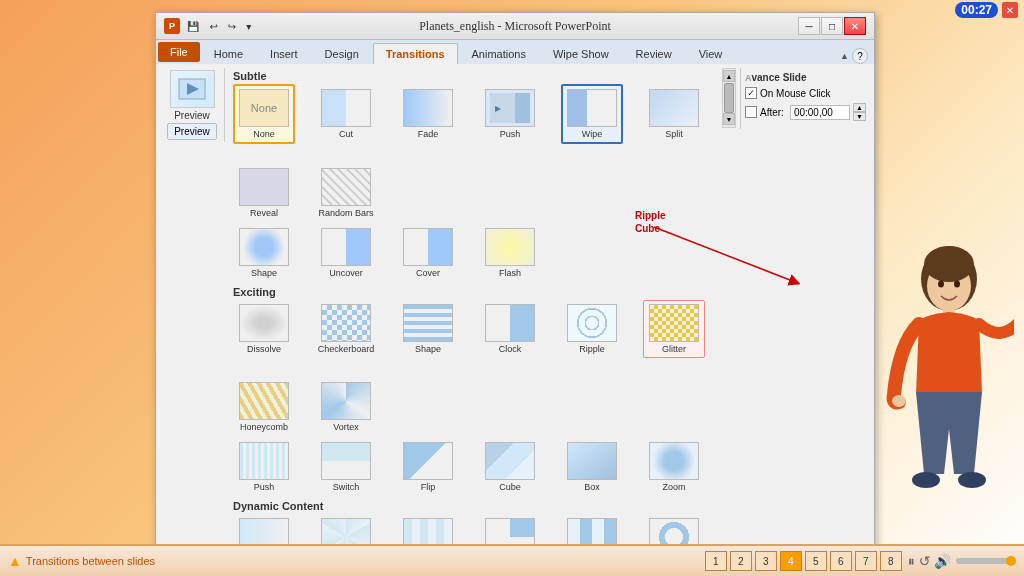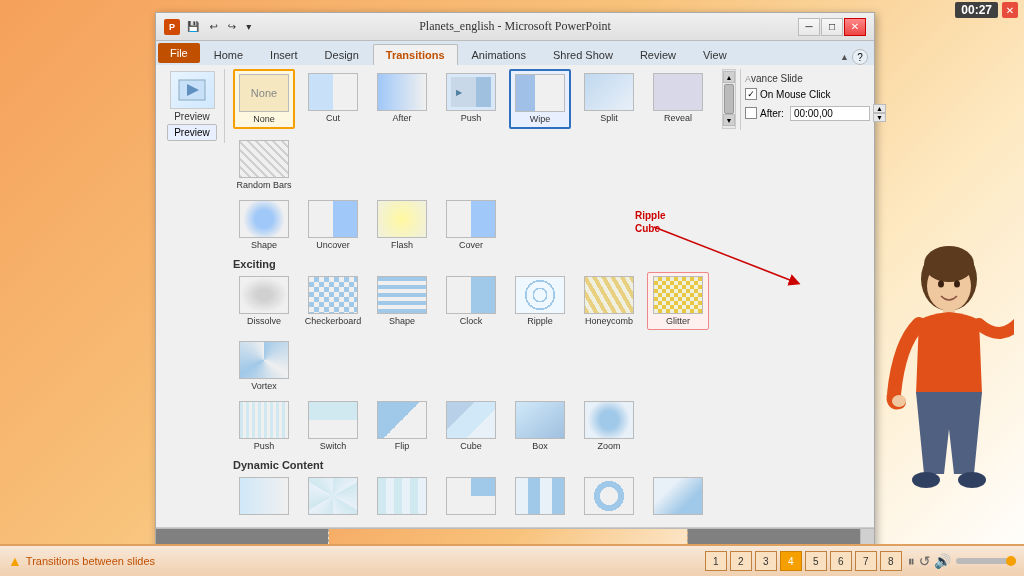--- a/index.html
+++ b/index.html
@@ -19,23 +19,23 @@
       top: 0;
       right: 0;
       display: flex;
       align-items: center;
       gap: 4px;
       background: transparent;
       padding: 2px 6px;
       z-index: 100;
     }
     .timer-display {
-      background: #404040;
+      background: #1d4ed8;
       color: white;
-      border-radius: 2px;
+      border-radius: 8px;
       padding: 1px 6px;
       font-size: 12px;
       font-weight: bold;
     }
     .close-btn-top {
       background: #e74c3c;
       border: none;
       color: white;
       width: 16px;
       height: 16px;
@@ -219,23 +219,24 @@
       position: relative;
     }
     .group-label {
       font-size: 11px;
       font-weight: 600;
       color: #333;
       padding: 2px 0;
     }
     .trans-row {
       display: flex;
-      gap: 7px;
+      gap: 20px;
       flex-wrap: wrap;
       margin-bottom: 2px;
+      align-items: center;
     }
     .trans-item {
       display: flex;
       flex-direction: column;
       align-items: center;
       width: 62px;
       cursor: pointer;
       padding: 3px 2px;
       border: 1px solid transparent;
       border-radius: 2px;
@@ -293,21 +294,21 @@
 
     
     .advance-panel {
       width: 130px;
       padding: 4px;
       border-left: 1px solid #ccc;
       font-size: 10px;
     }
     .advance-title {
       font-size: 10px;
-      font-weight: 400;
+      font-weight: 700;
       color: #333;
       margin-bottom: 4px;
     }
     .advance-row {
       display: flex;
       align-items: center;
       gap: 3px;
       margin-bottom: 4px;
     }
     .checkbox-custom {
@@ -319,21 +320,21 @@
       align-items: center;
       justify-content: center;
       font-size: 9px;
       flex-shrink: 0;
     }
     .time-input {
       border: 1px solid #bbb;
       background: white;
       padding: 1px 3px;
       font-size: 10px;
-      width: 80px;
+      width: 60px;
     }
 
     
     .main-area {
       display: flex;
       flex: 1;
       overflow: hidden;
     }
 
     
@@ -496,21 +497,21 @@
   </div>
 
   <div class="ribbon">
     <div class="ribbon-tabs">
       <div class="tab file-tab">File</div>
       <div class="tab">Home</div>
       <div class="tab">Insert</div>
       <div class="tab">Design</div>
       <div class="tab active">Transitions</div>
       <div class="tab">Animations</div>
-      <div class="tab">Shred Show</div>
+      <div class="tab">Wipe Show</div>
       <div class="tab">Review</div>
       <div class="tab">View</div>
       <div class="ribbon-help">
         <span style="font-size:9px; color:#555;">▲</span>
         <div class="help-btn">?</div>
       </div>
     </div>
 
     <div class="transitions-panel">
 
@@ -520,35 +521,36 @@
             <rect x="2" y="2" width="26" height="20" fill="#c8e0f8" stroke="#8ab" stroke-width="1"></rect>
             <polygon points="10,6 10,18 22,12" fill="#6090c0"></polygon>
           </svg>
         </div>
         <span class="preview-label">Preview</span>
         <button style="font-size:10px;padding:2px 6px;margin-top:2px;background:#e8f0ff;border:1px solid #bbb;cursor:pointer;border-radius:2px;">Preview</button>
       </div>
 
       <div class="transitions-grid-container">
 
+        <div class="group-label">Subtle</div>
         <div class="trans-row">
 
           <div class="trans-item selected">
             <div class="trans-icon ti-none" style="font-size:11px; color:#888;">None</div>
             <span class="trans-name">None</span>
           </div>
 
           <div class="trans-item">
             <div class="trans-icon ti-cut"></div>
             <span class="trans-name">Cut</span>
           </div>
 
           <div class="trans-item">
             <div class="trans-icon ti-fade"></div>
-            <span class="trans-name">After</span>
+            <span class="trans-name">Fade</span>
           </div>
 
           <div class="trans-item">
             <div class="trans-icon ti-push">
               <svg width="40" height="30">
                 <rect x="0" y="0" width="40" height="30" fill="#c8d8e8"></rect>
                 <rect x="25" y="0" width="15" height="30" fill="#a0c0e0"></rect>
                 <text x="5" y="18" font-size="8" fill="#5080a0">▶</text>
               </svg>
             </div>
@@ -581,28 +583,28 @@
             <div class="trans-icon ti-shape"></div>
             <span class="trans-name">Shape</span>
           </div>
 
           <div class="trans-item">
             <div class="trans-icon ti-uncover"></div>
             <span class="trans-name">Uncover</span>
           </div>
 
           <div class="trans-item">
+            <div class="trans-icon ti-cover"></div>
+            <span class="trans-name">Cover</span>
+          </div>
+
+          <div class="trans-item">
             <div class="trans-icon ti-flash"></div>
             <span class="trans-name">Flash</span>
           </div>
-
-          <div class="trans-item">
-            <div class="trans-icon ti-cover"></div>
-            <span class="trans-name">Cover</span>
-          </div>
         </div>
 
         <div class="group-label">Exciting</div>
         <div class="trans-row">
           <div class="trans-item">
             <div class="trans-icon ti-dissolve"></div>
             <span class="trans-name">Dissolve</span>
           </div>
           <div class="trans-item">
             <div class="trans-icon ti-checker"></div>
@@ -612,28 +614,28 @@
             <div class="trans-icon ti-blinds"></div>
             <span class="trans-name">Shape</span>
           </div>
           <div class="trans-item">
             <div class="trans-icon ti-clock"></div>
             <span class="trans-name">Clock</span>
           </div>
           <div class="trans-item">
             <div class="trans-icon ti-ripple"></div>
             <span class="trans-name">Ripple</span>
-          </div>
-          <div class="trans-item">
-            <div class="trans-icon ti-honey"></div>
-            <span class="trans-name">Honeycomb</span>
           </div>
           <div class="trans-item" style="border:1px solid #e88; background:#fff0f0;">
             <div class="trans-icon ti-glitter"></div>
             <span class="trans-name">Glitter</span>
+          </div>
+          <div class="trans-item">
+            <div class="trans-icon ti-honey"></div>
+            <span class="trans-name">Honeycomb</span>
           </div>
           <div class="trans-item">
             <div class="trans-icon ti-vortex"></div>
             <span class="trans-name">Vortex</span>
           </div>
         </div>
         <div class="trans-row">
           <div class="trans-item">
             <div class="trans-icon ti-shred"></div>
             <span class="trans-name">Push</span>

